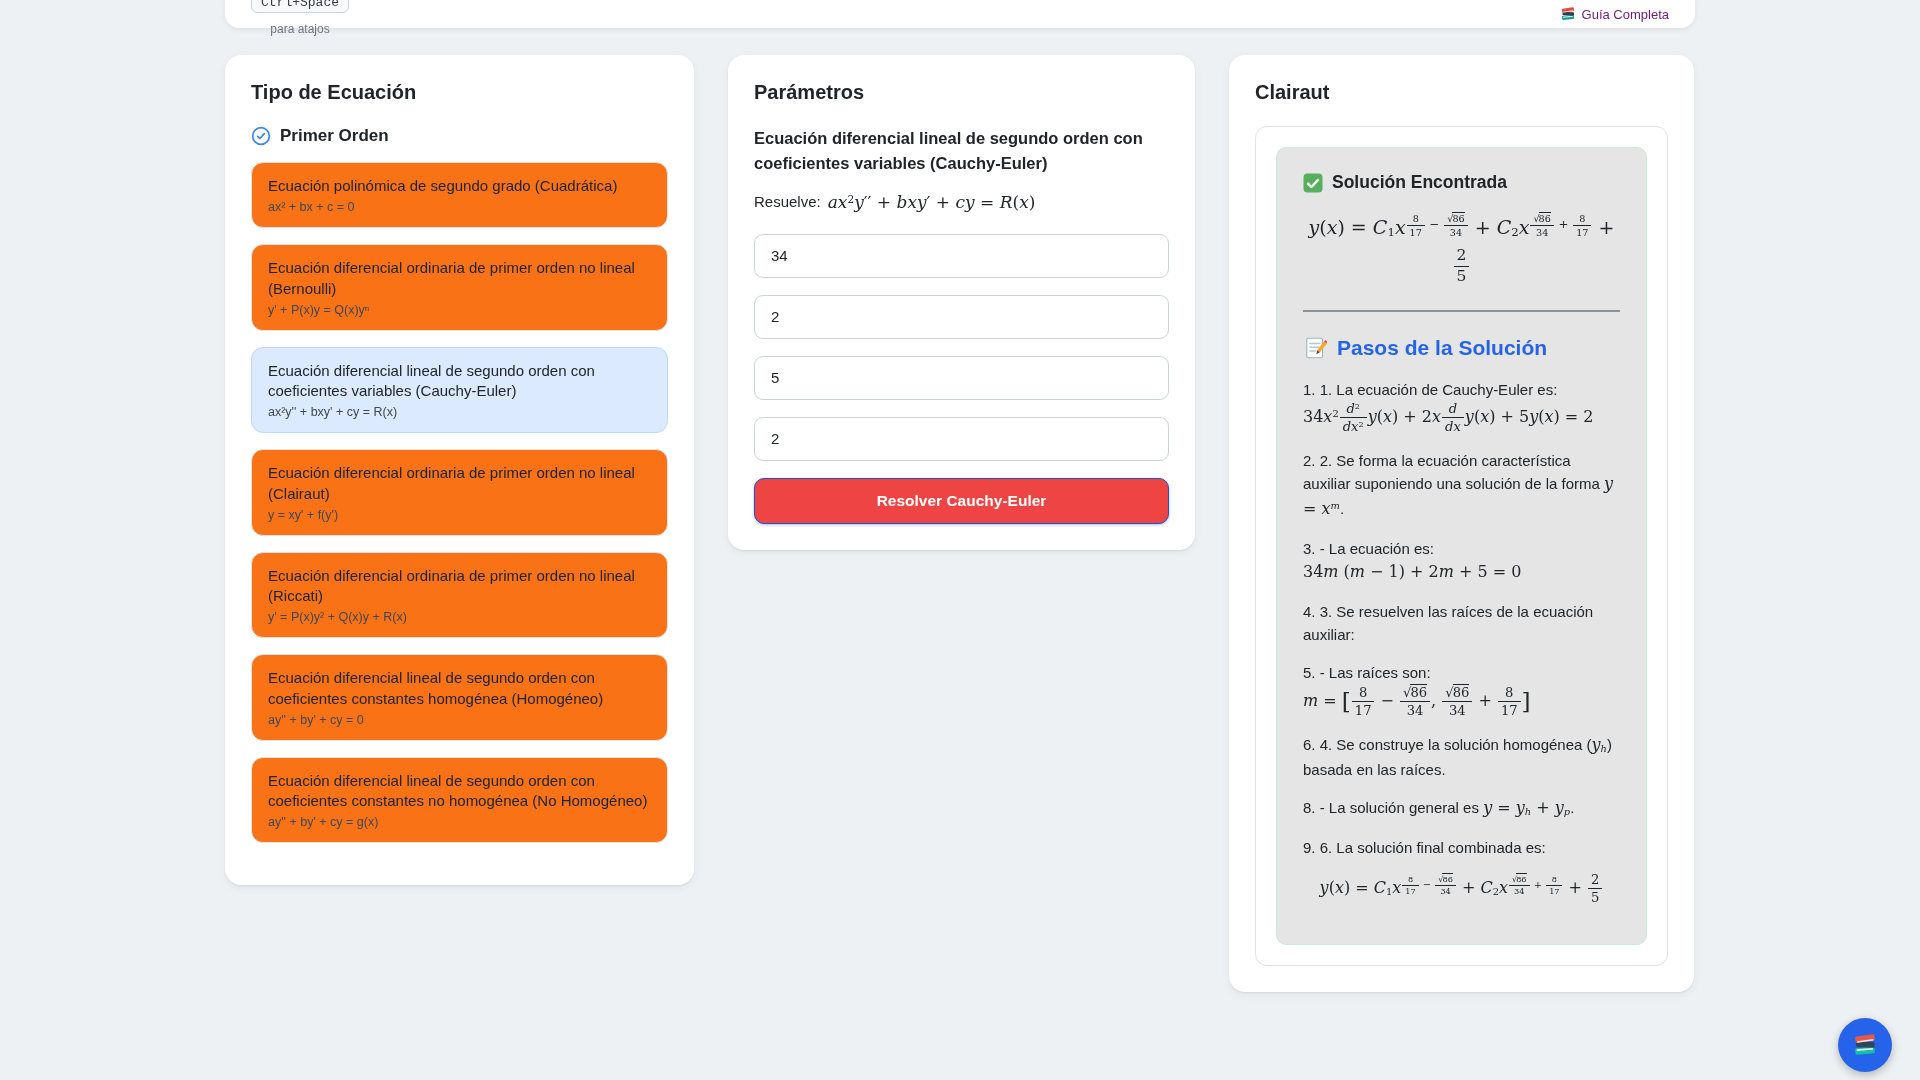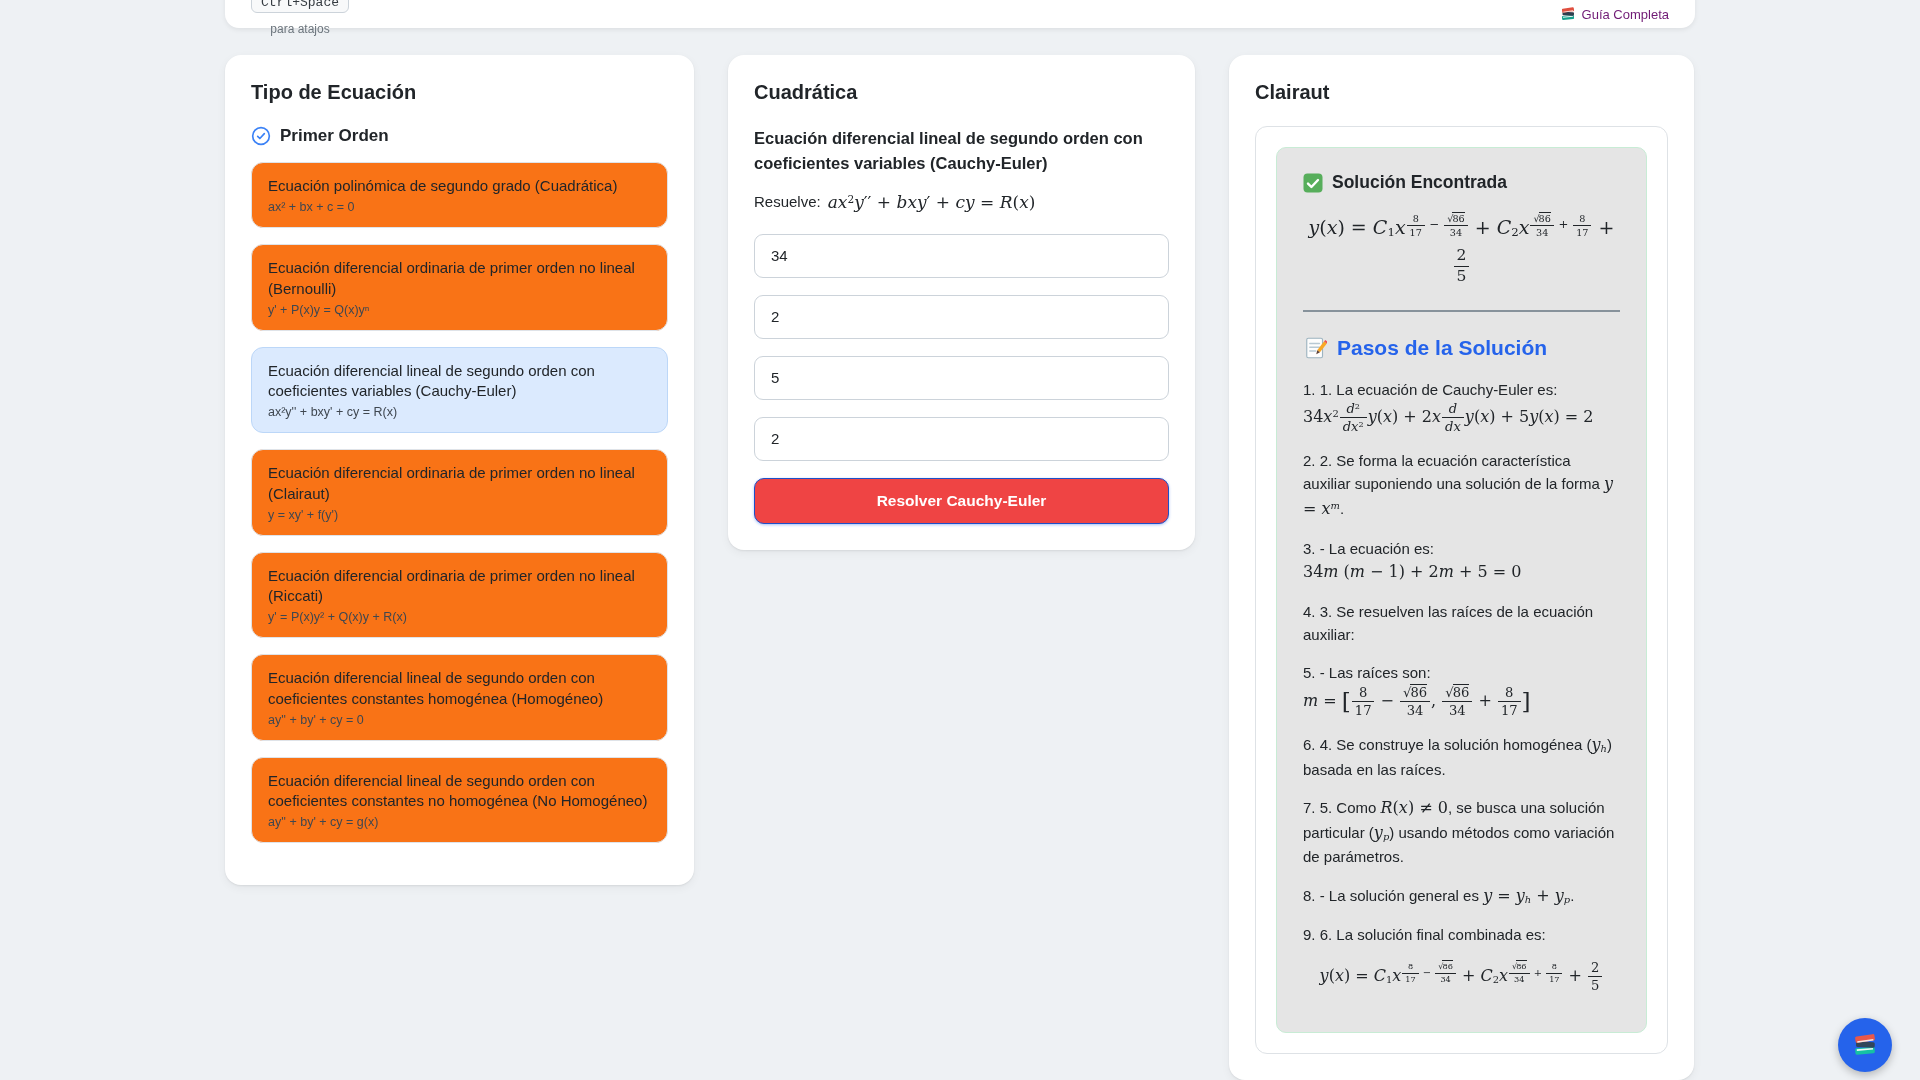--- a/index.html
+++ b/index.html
@@ -156,21 +156,21 @@
           <div class="eq-formula">ay'' + by' + cy = 0</div>
         </div>
         <div class="eq-card">
           <div class="eq-title">Ecuación diferencial lineal de segundo orden con coeficientes constantes no homogénea (No Homogéneo)</div>
           <div class="eq-formula">ay'' + by' + cy = g(x)</div>
         </div>
       </div>
   </section>
 
   <section class="panel">
-    <h2 class="panel-title">Cuadrática</h2>
+    <h2 class="panel-title">Parámetros</h2>
     <h3 class="params-subtitle">Ecuación diferencial lineal de segundo orden con coeficientes variables (Cauchy-Euler)</h3>
     <p class="solve-line">
       <span>Resuelve:</span>
       <span id="solve-eq"><span class="math"><i>ax</i><sup>2</sup><i>y</i>′′ + <i>bxy</i>′ + <i>cy</i> = <i>R</i>(<i>x</i>)</span></span>
     </p>
     <div id="param-inputs">
         <input type="text" class="param-input" value="34" style="">
         <input type="text" class="param-input" value="2" style="">
         <input type="text" class="param-input" value="5" style="">
         <input type="text" class="param-input" value="2" style="">
@@ -203,21 +203,20 @@
           </svg>
           <span>Pasos de la Solución</span>
         </div>
         <ol id="steps-list">
             <li>1. 1. La ecuación de Cauchy-Euler es:<br><span class="math">34<i>x</i><sup>2</sup><span class="mfrac"><span class="mnum"><i>d</i><sup>2</sup></span><span class="mden"><i>dx</i><sup>2</sup></span></span><i>y</i>(<i>x</i>) + 2<i>x</i><span class="mfrac"><span class="mnum"><i>d</i></span><span class="mden"><i>dx</i></span></span><i>y</i>(<i>x</i>) + 5<i>y</i>(<i>x</i>) = 2</span></li>
             <li>2. 2. Se forma la ecuación característica auxiliar suponiendo una solución de la forma <span class="math"><i>y</i> = <i>x</i><sup><i>m</i></sup></span>.</li>
             <li>3. - La ecuación es:<br><span class="math">34<i>m</i> (<i>m</i> − 1) + 2<i>m</i> + 5 = 0</span></li>
             <li>4. 3. Se resuelven las raíces de la ecuación auxiliar:</li>
             <li>5. - Las raíces son:<br><span class="math"><i>m</i> = <span class="mbig">[</span><span class="mfrac"><span class="mnum">8</span><span class="mden">17</span></span> − <span class="mfrac"><span class="mnum"><span class="msqrt"><span class="mrad">√</span><span class="mbar">86</span></span></span><span class="mden">34</span></span>, <span class="mfrac"><span class="mnum"><span class="msqrt"><span class="mrad">√</span><span class="mbar">86</span></span></span><span class="mden">34</span></span> + <span class="mfrac"><span class="mnum">8</span><span class="mden">17</span></span><span class="mbig">]</span></span></li>
             <li>6. 4. Se construye la solución homogénea (<span class="math"><i>y</i><sub><i>h</i></sub></span>) basada en las raíces.</li>
-            <li>7. 5. Como <span class="math"><i>R</i>(<i>x</i>) ≠ 0</span>, se busca una solución particular (<span class="math"><i>y</i><sub><i>p</i></sub></span>) usando métodos como variación de parámetros.</li>
             <li>8. - La solución general es <span class="math"><i>y</i> = <i>y</i><sub><i>h</i></sub> + <i>y</i><sub><i>p</i></sub></span>.</li>
             <li>9. 6. La solución final combinada es:<br><div class="display-math"><span class="math"><i>y</i>(<i>x</i>) = <i>C</i><sub>1</sub><i>x</i><sup><span class="mfrac"><span class="mnum">8</span><span class="mden">17</span></span> − <span class="mfrac"><span class="mnum"><span class="msqrt"><span class="mrad">√</span><span class="mbar">86</span></span></span><span class="mden">34</span></span></sup> + <i>C</i><sub>2</sub><i>x</i><sup><span class="mfrac"><span class="mnum"><span class="msqrt"><span class="mrad">√</span><span class="mbar">86</span></span></span><span class="mden">34</span></span> + <span class="mfrac"><span class="mnum">8</span><span class="mden">17</span></span></sup> + <span class="mfrac"><span class="mnum">2</span><span class="mden">5</span></span></span></div></li>
           </ol>
       </div>
     </div>
   </section>
 
 </main>
 
 <button class="fab">

